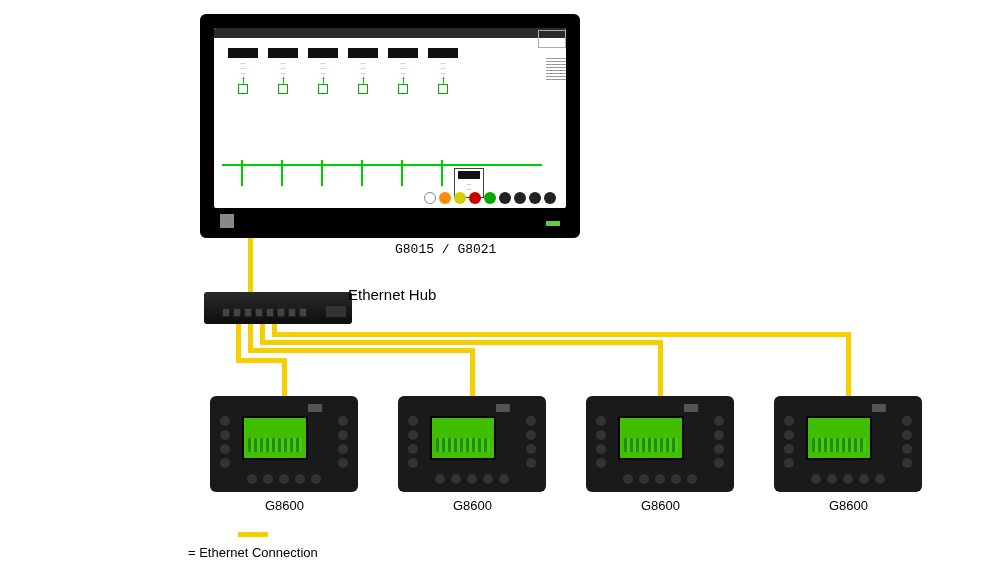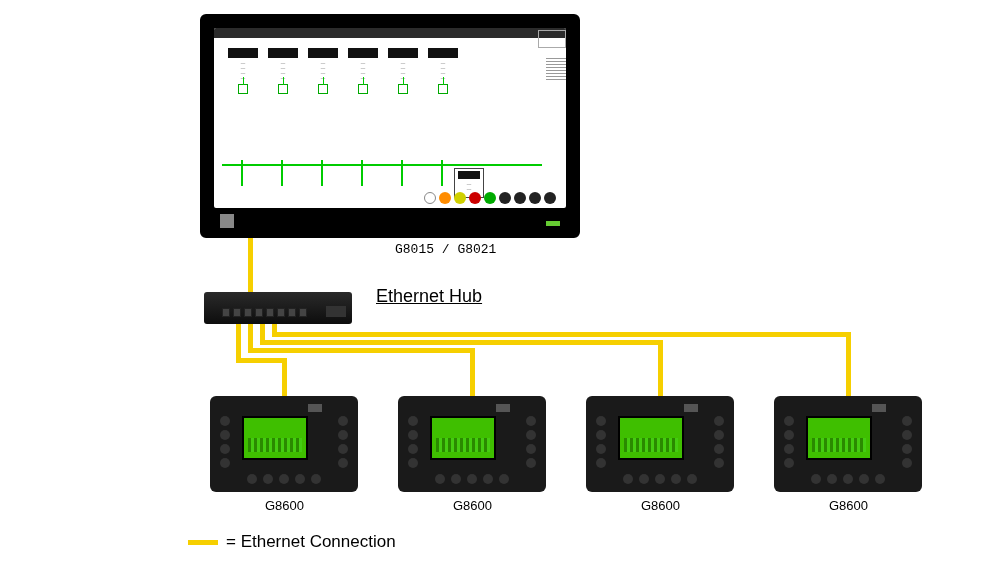--- a/index.html
+++ b/index.html
@@ -63,21 +63,21 @@
 
   
   .hub{
     position:absolute; left:204px; top:292px; width:148px; height:32px;
     background:linear-gradient(#2a2a2a,#0d0d0d);
     border-radius:3px;
   }
   .hub .ports{position:absolute; left:18px; top:16px; display:flex; gap:3px;}
   .hub .ports span{width:8px;height:9px;background:#444;display:block;border:1px solid #222;}
   .hub .sfp{position:absolute; right:6px; top:14px; width:20px; height:11px; background:#333;}
-  .hub-label{position:absolute; left:376px; top:286px; font-size:18px;text-decoration:underline;}
+  .hub-label{position:absolute; left:348px; top:286px; font-size:15px;}
 
   
   .cable-vhub{ top:324px; width:5px;}
   .cable-h   { height:5px;}
   .cable-d   { width:5px;}
 
   
   .g86{
     position:absolute; top:396px; width:148px; height:96px;
     background:#1a1a1a; border-radius:6px;
@@ -92,21 +92,21 @@
   }
   .g86 .btncol{position:absolute; top:20px; display:flex; flex-direction:column; gap:4px;}
   .g86 .btncol.left{left:10px;} .g86 .btncol.right{right:10px;}
   .g86 .btncol .b{width:10px;height:10px;border-radius:50%;background:#333;}
   .g86 .strip{position:absolute; left:28px; right:28px; bottom:8px; height:10px; display:flex; gap:6px; justify-content:center;}
   .g86 .strip .b{width:10px;height:10px;border-radius:50%;background:#333;}
   .g86 .brandtag{position:absolute; right:36px; top:8px; width:14px; height:8px; background:#555;}
   .g86-caption{position:absolute; top:498px; font-size:13px;}
 
   
-  .legend{position:absolute; left:188px; top:532px; display:flex; align-items:center; gap:8px; font-size:17px;}
+  .legend{position:absolute; left:188px; top:532px; display:flex; align-items:center; gap:8px; font-size:13px;flex-direction:column;}
   .legend .swatch{width:30px; height:5px; background:#f6cf00;}
 </style>
 </head>
 <body>
 
 <div class="monitor">
   <div class="monitor-inner">
     <div class="mon-topbar"></div>
     <div class="sidecard"></div>
     <div class="grid-box"></div>

